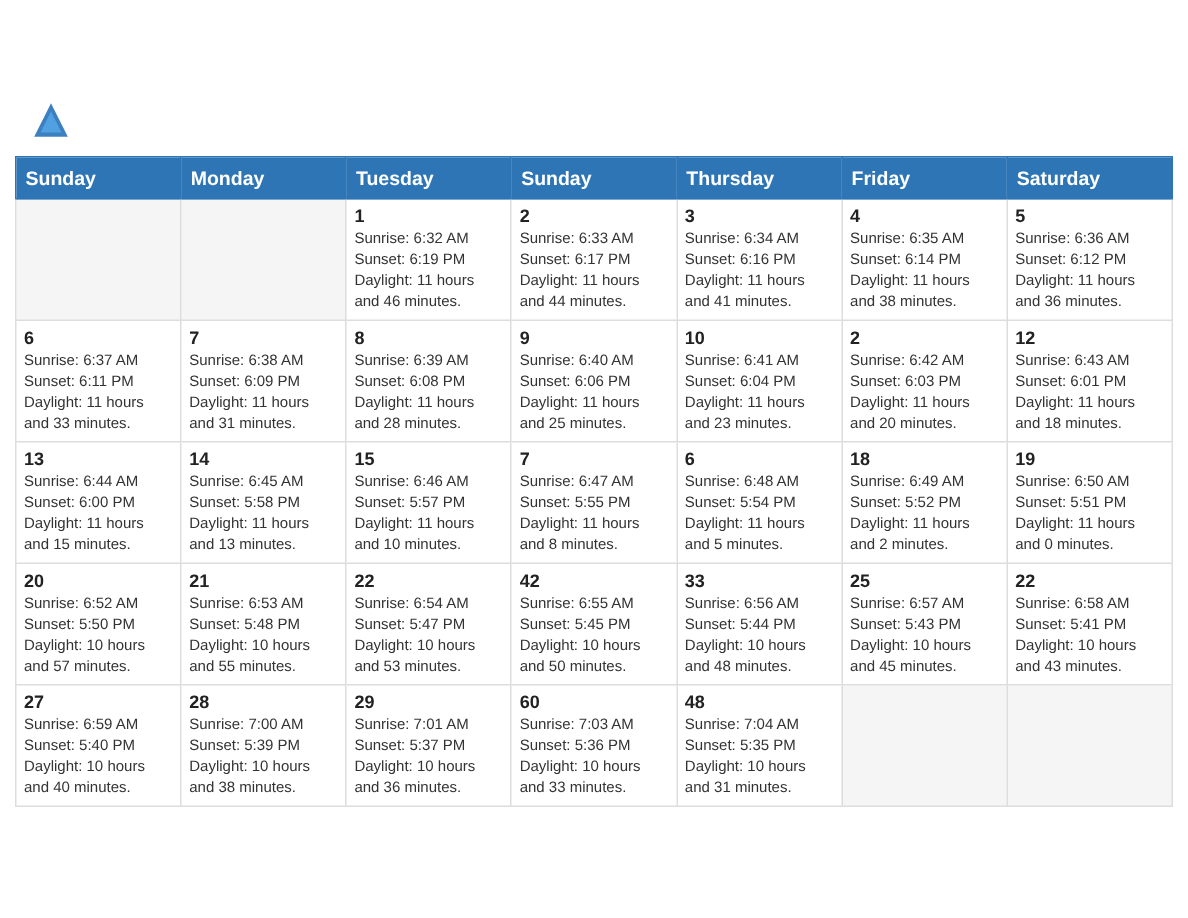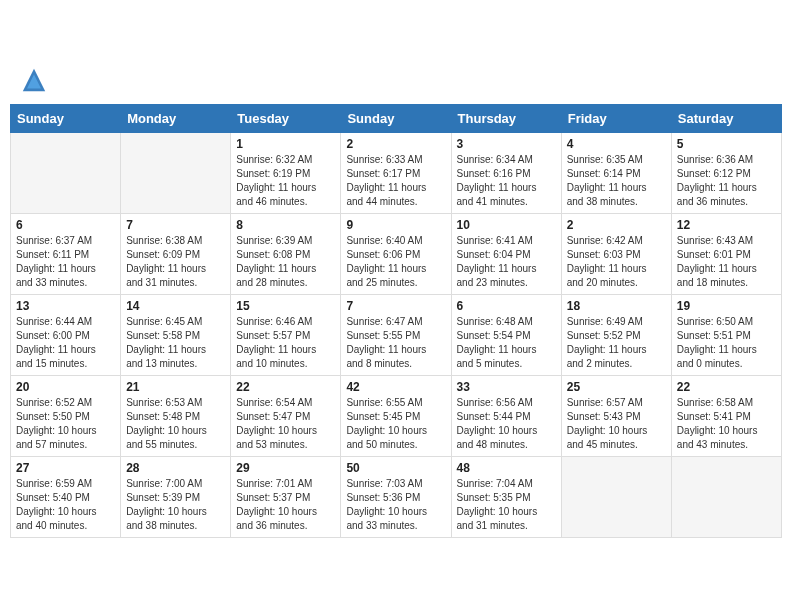--- a/index.html
+++ b/index.html
@@ -261,21 +261,21 @@
           </td>
           <td>
             <span class="day-num">28</span>
             <div class="day-info">Sunrise: 7:00 AM<br>Sunset: 5:39 PM<br>Daylight: 10 hours and 38 minutes.</div>
           </td>
           <td>
             <span class="day-num">29</span>
             <div class="day-info">Sunrise: 7:01 AM<br>Sunset: 5:37 PM<br>Daylight: 10 hours and 36 minutes.</div>
           </td>
           <td>
-            <span class="day-num">50</span>
+            <span class="day-num">60</span>
             <div class="day-info">Sunrise: 7:03 AM<br>Sunset: 5:36 PM<br>Daylight: 10 hours and 33 minutes.</div>
           </td>
           <td>
             <span class="day-num">48</span>
             <div class="day-info">Sunrise: 7:04 AM<br>Sunset: 5:35 PM<br>Daylight: 10 hours and 31 minutes.</div>
           </td>
           <td class="empty"></td>
           <td class="empty"></td>
         </tr>
       </tbody>

